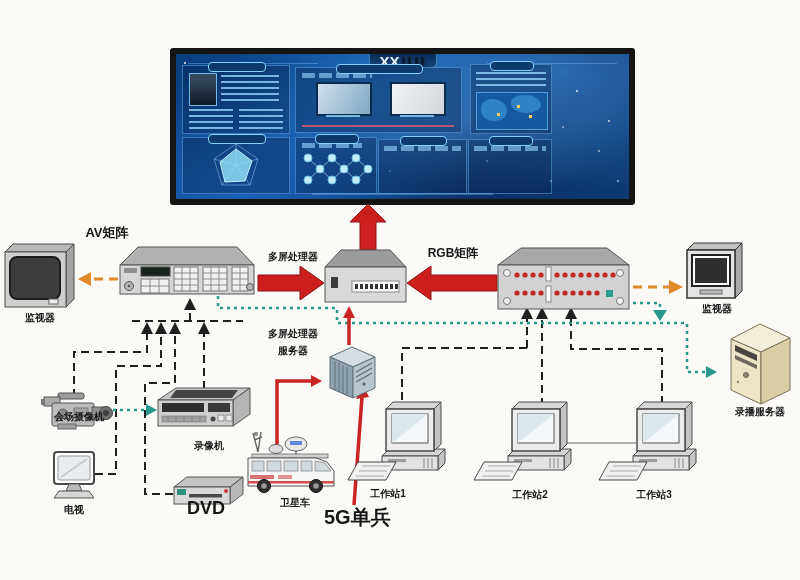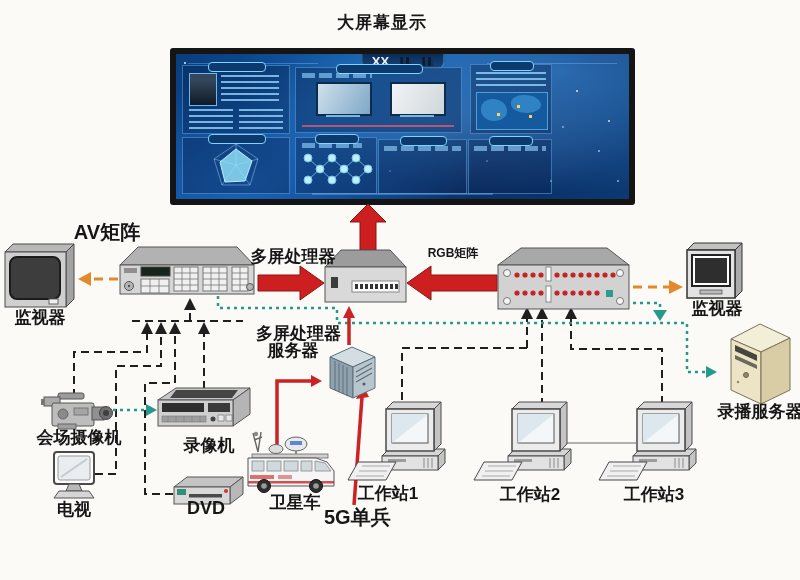--- a/index.html
+++ b/index.html
@@ -1,35 +1,35 @@
 <!DOCTYPE html>
 <html><head>
 <meta charset="utf-8">
 <style>
   html,body{margin:0;padding:0;background:#e9e7e3;}
   #stage{position:relative;width:800px;height:580px;background:#fbfaf7;overflow:hidden;
          font-family:"Liberation Sans","DejaVu Sans",sans-serif;}
-  .lbl{position:absolute;font-weight:bold;font-size:17px;color:#161616;text-align:center;
+  .lbl{position:absolute;font-weight:bold;font-size:10px;color:#161616;text-align:center;
        white-space:nowrap;z-index:30;line-height:17px;}
   svg.wires{position:absolute;left:0;top:0;z-index:20;}
   
   #screen{position:absolute;left:170px;top:48px;width:465px;height:157px;z-index:10;
           background:#0d1526;border:6px solid #151515;border-radius:3px;box-sizing:border-box;}
   #display{position:absolute;left:0;top:0;right:0;bottom:0;overflow:hidden;
     background:
       radial-gradient(120% 140% at 85% 12%, rgba(64,150,230,.55), transparent 60%),
       radial-gradient(90% 120% at 18% 88%, rgba(40,110,200,.5), transparent 55%),
       radial-gradient(70% 90% at 58% 45%, rgba(110,180,245,.30), transparent 65%),
       linear-gradient(135deg,#0a3d7d 0%,#0e56a2 35%,#0a2c62 70%,#0c3a74 100%);}
   .scr-header{position:absolute;left:0;top:0;width:100%;height:15px;}
   .scr-header .rail{position:absolute;top:9px;height:0;border-top:1px solid rgba(140,200,255,.35);}
   .scr-title{position:absolute;left:50%;top:0;transform:translateX(-50%);height:14px;padding:0 10px;
      background:linear-gradient(#0b2c55,#16457e);border:1px solid rgba(120,200,255,.5);border-top:none;
-     border-radius:0 0 7px 7px;color:#e8f3fc;font-size:13px;font-weight:bold;line-height:13px;
-     display:flex;align-items:center;gap:11px;}
+     border-radius:0 0 7px 7px;color:#e8f3fc;font-size:15px;font-weight:bold;line-height:13px;
+     display:flex;align-items:center;gap:2px;}
   .censor{width:11px;height:9px;background:repeating-linear-gradient(90deg,#0a1c33 0 3px,#143457 3px 6px);}
   .panel{position:absolute;background:rgba(9,34,78,.38);border:1px solid rgba(110,190,255,.45);}
   .pill{position:absolute;top:-4px;left:24%;width:52%;height:8px;background:#0d3a6e;
         border:1px solid #7fd4ff;border-radius:4px;}
   .tb{position:absolute;background:repeating-linear-gradient(to bottom,rgba(150,215,255,.78) 0 2px,transparent 2px 6px);}
   .photo{position:absolute;background:linear-gradient(#33475a 20%,#0e1a26);border:1px solid #6fb8e8;}
   .thumb{position:absolute;border:2px solid #0c2c4e;}
   .map{position:absolute;background:#155a9e;border:1px solid #4d9fd8;overflow:hidden;}
   .blob{position:absolute;background:#2f83c4;border-radius:45% 60% 50% 55%;}
   .dotY{position:absolute;width:3px;height:3px;background:#ffd34d;}
@@ -421,32 +421,31 @@
       <polygon points="386,409 393,402 441,402 434,409" fill="#d8d8d8" stroke="#4a4a4a"></polygon>
       <polygon points="434,409 441,402 441,444 434,451" fill="#c4c4c4" stroke="#4a4a4a"></polygon>
       <rect x="386" y="409" width="48" height="42" fill="#ececec" stroke="#4a4a4a" stroke-width="1.5"></rect>
       <rect x="392" y="414" width="36" height="29" fill="#f3f7f9" stroke="#555"></rect>
       <polygon points="392,414 428,414 392,443" fill="#dde8ee"></polygon>
       <polygon points="358,462 396,462 386,480 348,480" fill="#f0f0f0" stroke="#4a4a4a"></polygon>
       <path d="M362,466 L390,466 M359,471 L387,471 M356,476 L384,476" stroke="#aaa" stroke-width="1"></path>
     </g>
   </svg>
 
-  <div class="lbl" style="left:312px;top:14px;width:140px;font-size:17px;letter-spacing:1px">大屏幕显示</div>
-  <div class="lbl" style="left:57px;top:224px;width:100px;font-size:20px">AV矩阵</div>
+  <div class="lbl" style="left:57px;top:224px;width:100px;font-size:13px">AV矩阵</div>
   <div class="lbl" style="left:248px;top:248px;width:90px">多屏处理器</div>
   <div class="lbl" style="left:410px;top:245px;width:86px;font-size:12px">RGB矩阵</div>
   <div class="lbl" style="left:8px;top:309px;width:64px">监视器</div>
   <div class="lbl" style="left:686px;top:300px;width:62px">监视器</div>
   <div class="lbl" style="left:256px;top:325px;width:74px">
     <div>多屏处理器</div>
     <div>服务器</div>
   </div>
   <div class="lbl" style="left:716px;top:403px;width:88px">录播服务器</div>
-  <div class="lbl" style="left:36px;top:429px;width:86px">会场摄像机</div>
+  <div class="lbl" style="left:36px;top:408px;width:86px">会场摄像机</div>
   <div class="lbl" style="left:181px;top:437px;width:56px">录像机</div>
   <div class="lbl" style="left:54px;top:501px;width:40px">电视</div>
   <div class="lbl" style="left:182px;top:500px;width:48px;font-size:18px">DVD</div>
   <div class="lbl" style="left:268px;top:494px;width:54px">卫星车</div>
   <div class="lbl" style="left:324px;top:509px;width:62px;font-size:20px">5G单兵</div>
   <div class="lbl" style="left:354px;top:485px;width:68px">工作站1</div>
   <div class="lbl" style="left:496px;top:486px;width:68px">工作站2</div>
   <div class="lbl" style="left:620px;top:486px;width:68px">工作站3</div>
 </div>
 

